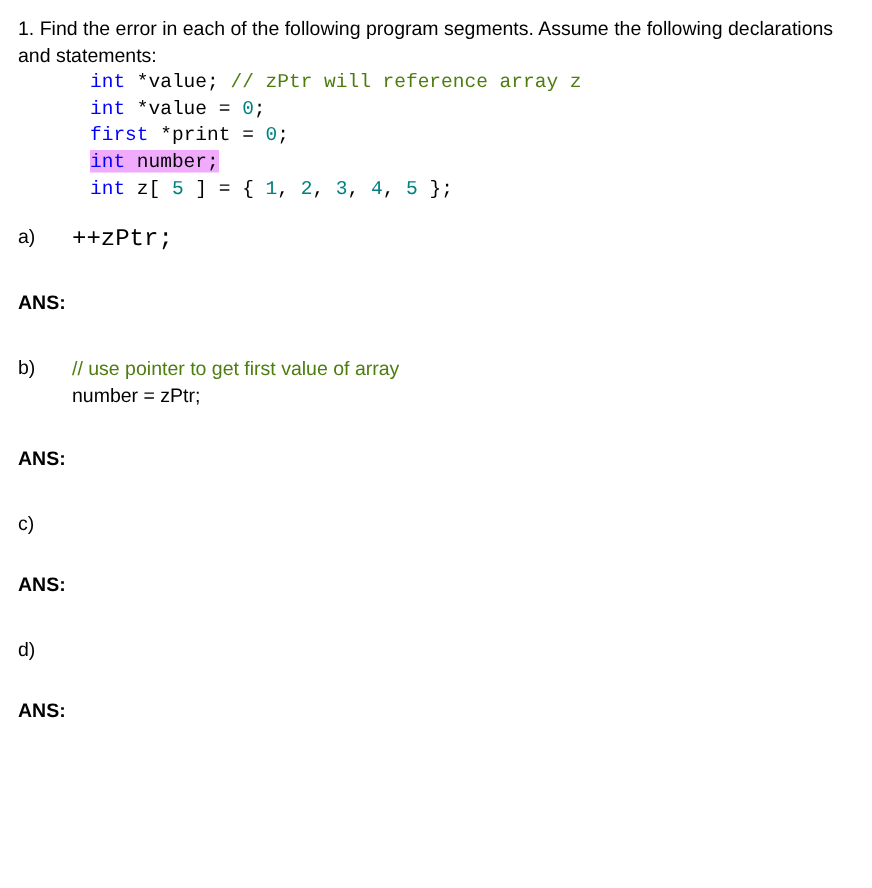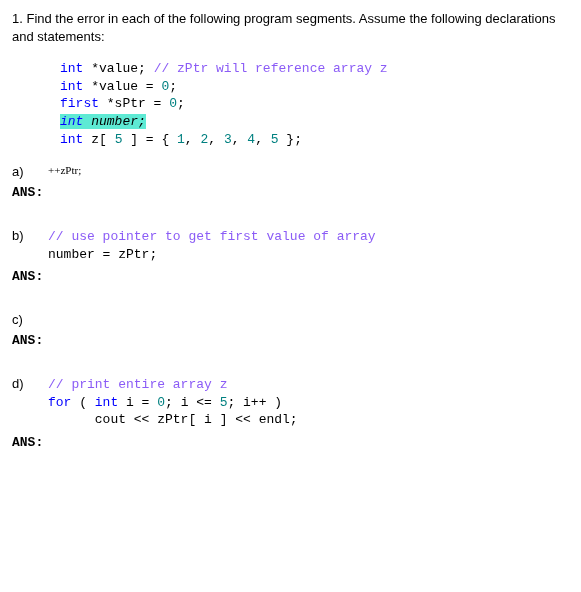--- a/index.html
+++ b/index.html
@@ -7,73 +7,70 @@
     padding: 10px 12px;
     font-family: Arial, Helvetica, sans-serif;
     font-size: 13px;
     color: #000;
     background: #fff;
     width: 581px;
     box-sizing: border-box;
   }
   .question-text {
     line-height: 1.4;
-    margin-bottom: 14px;
   }
   .code-block {
     font-family: "Courier New", Courier, monospace;
     font-size: 13px;
     white-space: pre;
     margin-left: 48px;
     margin-bottom: 16px;
     line-height: 1.35;
   }
   .part-row {
     display: flex;
     align-items: flex-start;
     margin-bottom: 4px;
     margin-top: 10px;
   }
   .part-label {
     width: 36px;
     font-size: 13px;
   }
   .part-content {
-    font-family: Liberation Serif, serif;
-    font-size: 11px;
+    font-family: Liberation Mono, monospace;
+    font-size: 16px;
   }
   .part-code {
-    font-family: Liberation Mono, monospace;
+    font-family: Liberation Sans, sans-serif;
     font-size: 13px;
     white-space: pre;
     line-height: 1.35;
   }
   .ans {
     font-weight: bold;
     font-size: 13px;
-    margin-top: 6px;
+    margin-top: 26px;
     margin-bottom: 28px;
-    font-family: Liberation Mono, monospace;
   }
   .kw { color: #0000ff; }   
   .num { color: #008080; }  
-  .cmt { color: #8b5cf6; }  
+  .cmt { color: #4d7c0f; }  
   .hl {
-    background: #5eead4;
-    font-style: italic;
+    background: #f0abfc;
   }
 </style>
 </head>
 <body>
 
 <div class="question-text">1. Find the error in each of the following program segments. Assume the following declarations and statements:</div>
 
 <div class="code-block"><span class="kw">int</span><span> *value; </span><span class="cmt">// zPtr will reference array z</span>
 <span class="kw">int</span><span> *value = </span><span class="num">0</span><span>;</span>
-<span class="kw">first</span><span> *sPtr = </span><span class="num">0</span><span>;</span>
+<span class="kw">first</span><span> *print = </span><span class="num">0</span><span>;</span>
 <span class="hl"><span class="kw">int</span><span> number;</span></span>
 <span class="kw">int</span><span> z[ </span><span class="num">5</span><span> ] = { </span><span class="num">1</span><span>, </span><span class="num">2</span><span>, </span><span class="num">3</span><span>, </span><span class="num">4</span><span>, </span><span class="num">5</span><span> };</span></div>
 
 <div class="part-row">
   <div class="part-label">a)</div>
   <div class="part-content">++zPtr;</div>
 </div>
 <div class="ans">ANS:</div>
 
 <div class="part-row">
@@ -83,17 +80,14 @@
 </div>
 <div class="ans">ANS:</div>
 
 <div class="part-row">
   <div class="part-label">c)</div>
 </div>
 <div class="ans">ANS:</div>
 
 <div class="part-row">
   <div class="part-label">d)</div>
-  <div class="part-code"><span class="cmt">// print entire array z</span>
-<span class="kw">for</span><span> ( </span><span class="kw">int</span><span> i = </span><span class="num">0</span><span>; i &lt;= </span><span class="num">5</span><span>; i++ )</span>
-<span>      cout &lt;&lt; zPtr[ i ] &lt;&lt; endl;</span></div>
 </div>
 <div class="ans" style="margin-bottom:6px">ANS:</div>
 
 </body></html>

